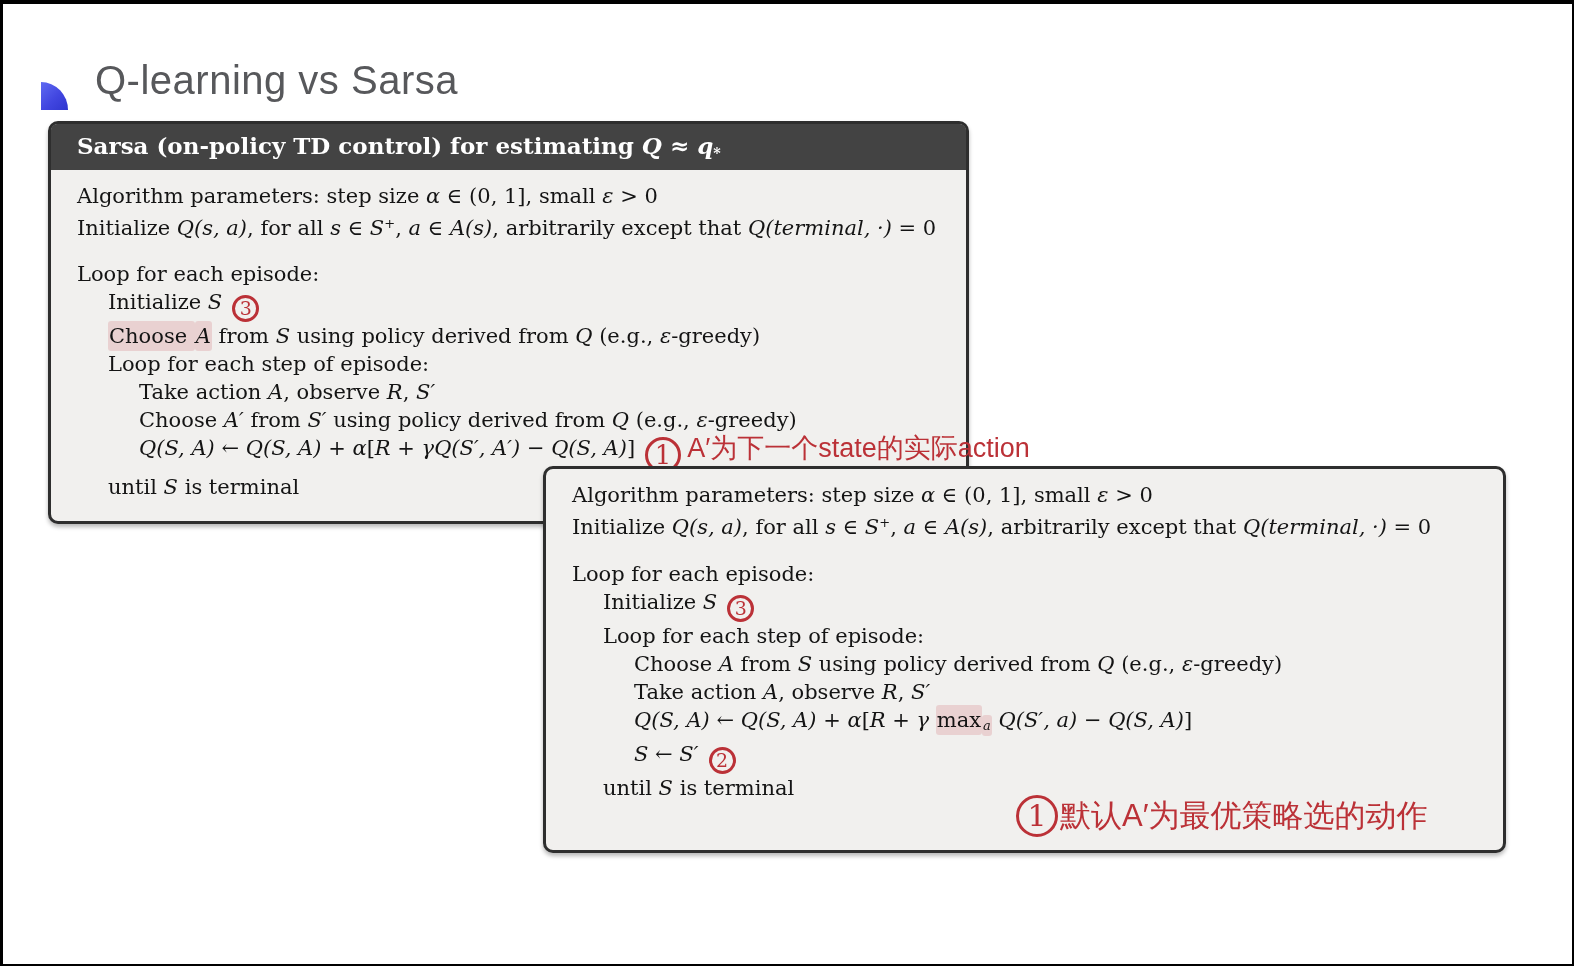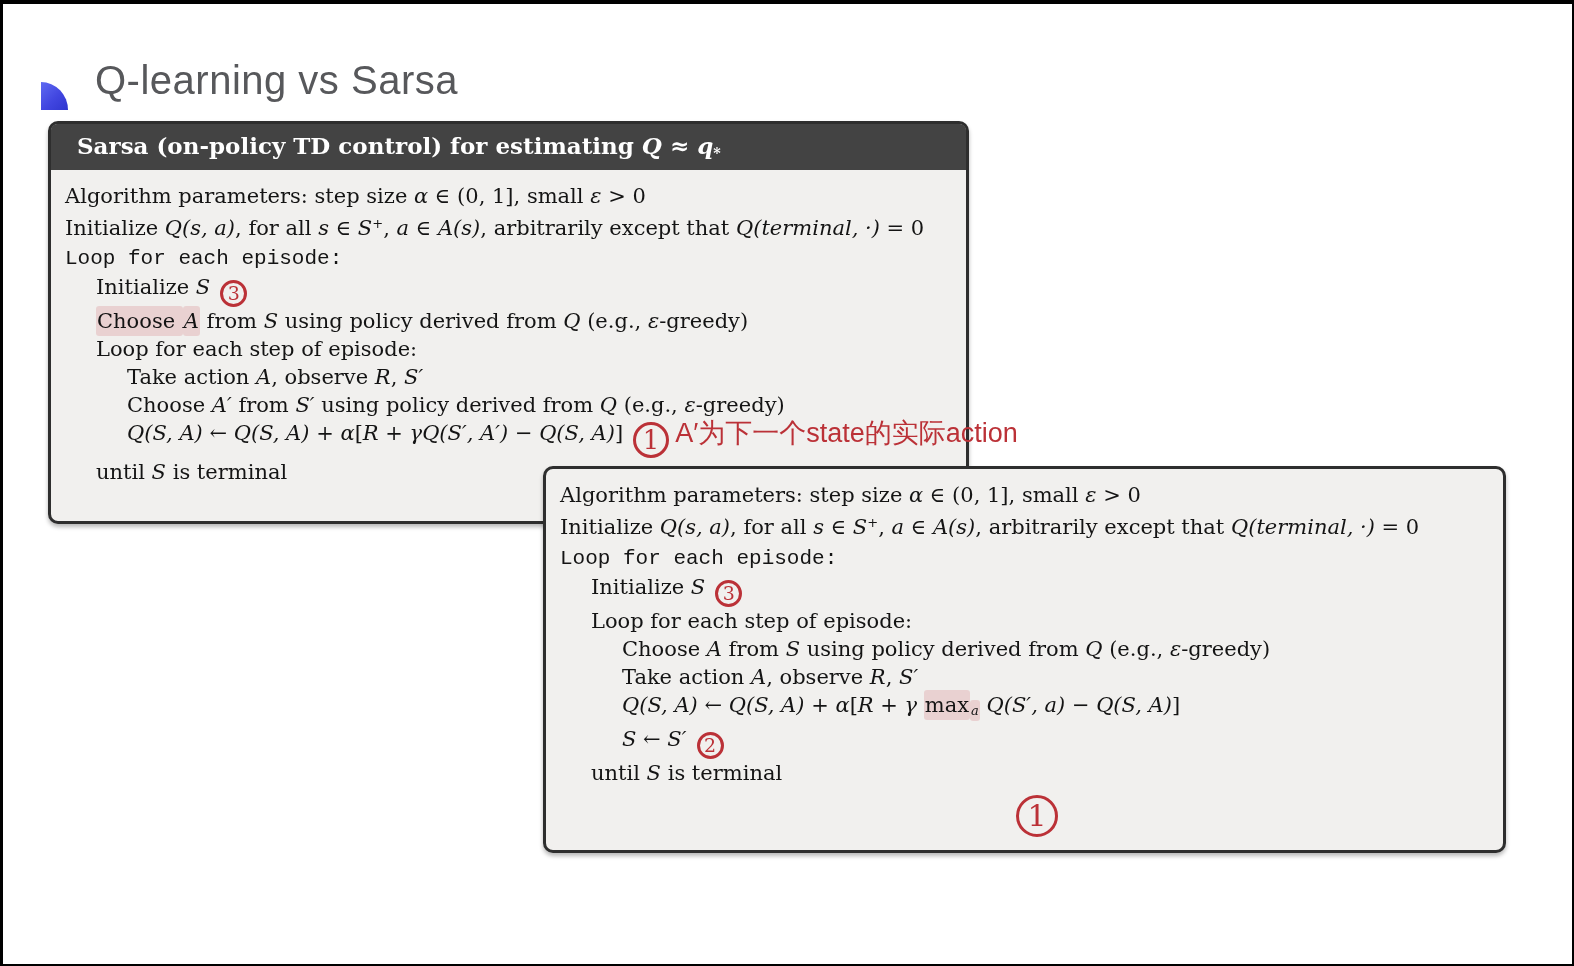--- a/index.html
+++ b/index.html
@@ -34,28 +34,28 @@
     box-shadow:0 3px 4px rgba(0,0,0,.28);
   }
   .algo-box .box-header{
     background:var(--box-header-bg);
     color:#fff;font-weight:bold;font-size:23px;
     padding:8px 26px 9px 26px;
     border-radius:6px 6px 0 0;
     white-space:nowrap;overflow:hidden;
   }
   .algo-box .box-body{
-    padding:12px 24px 12px 14px;
+    padding:12px 24px 12px 26px;
     font-size:21px;line-height:28px;color:#141414;
     white-space:nowrap;
   }
   #sarsa-box{left:45px;top:117px;width:921px;height:403px;z-index:1;}
   #qlearning-box{left:540px;top:462px;width:963px;height:387px;z-index:2;}
   .algo-line{white-space:nowrap;}
-  .algo-line.gap{margin-top:4px;font-family:Liberation Mono, monospace;}
+  .algo-line.gap{margin-top:19px;}
   
   .seg{white-space:pre;}
   .it{font-style:italic;}
   .hl{background:var(--highlight-pink);border-radius:3px;padding:3px 1px;}
   .sub{font-size:0.62em;vertical-align:-0.28em;}
   .sup{font-size:0.62em;vertical-align:0.5em;}
   .circ,.circ-big{
     display:inline-flex;align-items:center;justify-content:center;
     box-sizing:border-box;
     border:3px solid var(--annotation-red);
@@ -120,16 +120,17 @@
         <div class="algo-line" style="padding-left: 31px;"><span class="seg">Initialize </span><span class="seg it">S</span><span class="seg circ">3</span></div>
         <div class="algo-line" style="padding-left: 31px;"><span class="seg">Loop for each step of episode:</span></div>
         <div class="algo-line" style="padding-left: 62px;"><span class="seg">Choose </span><span class="seg it">A</span><span class="seg"> from </span><span class="seg it">S</span><span class="seg"> using policy derived from </span><span class="seg it">Q</span><span class="seg"> (e.g., </span><span class="seg it">ε</span><span class="seg">-greedy)</span></div>
         <div class="algo-line" style="padding-left: 62px;"><span class="seg">Take action </span><span class="seg it">A</span><span class="seg">, observe </span><span class="seg it">R</span><span class="seg">, </span><span class="seg it">S′</span></div>
         <div class="algo-line" style="padding-left: 62px;"><span class="seg it">Q(S, A)</span><span class="seg"> ← </span><span class="seg it">Q(S, A)</span><span class="seg"> + </span><span class="seg it">α</span><span class="seg">[</span><span class="seg it">R</span><span class="seg"> + </span><span class="seg it">γ </span><span class="seg hl">max</span><span class="seg hl sub it">a</span><span class="seg"> </span><span class="seg it">Q(S′, a)</span><span class="seg"> − </span><span class="seg it">Q(S, A)</span><span class="seg">]</span></div>
         <div class="algo-line" style="padding-left: 62px;"><span class="seg it">S</span><span class="seg"> ← </span><span class="seg it">S′</span><span class="seg circ">2</span></div>
         <div class="algo-line" style="padding-left: 31px;"><span class="seg">until </span><span class="seg it">S</span><span class="seg"> is terminal</span></div>
       </div>
     <div class="side-note">
       <span class="circ-note">1</span>
+      <span class="note-text">默认A′为最优策略选的动作</span>
     </div>
   </div>
 
 </div>
 
 </body></html>

